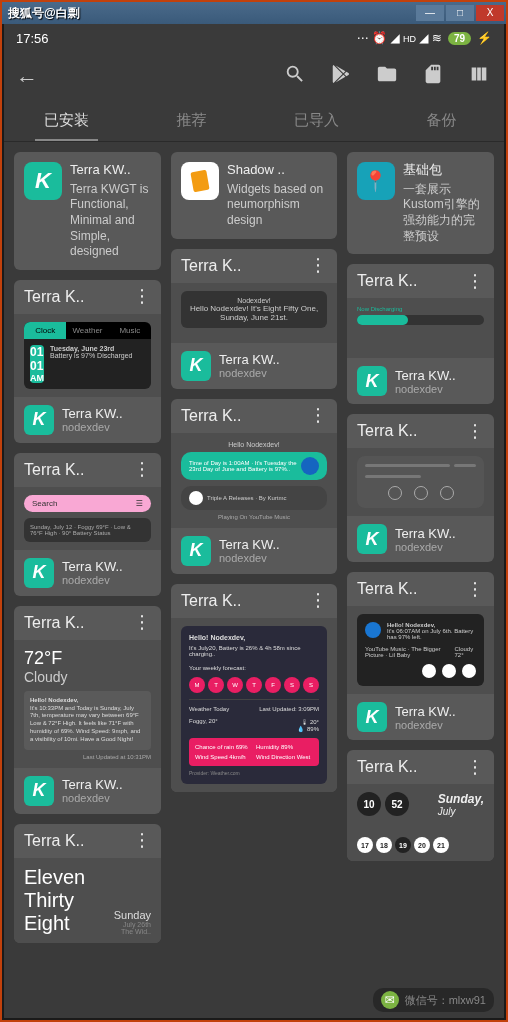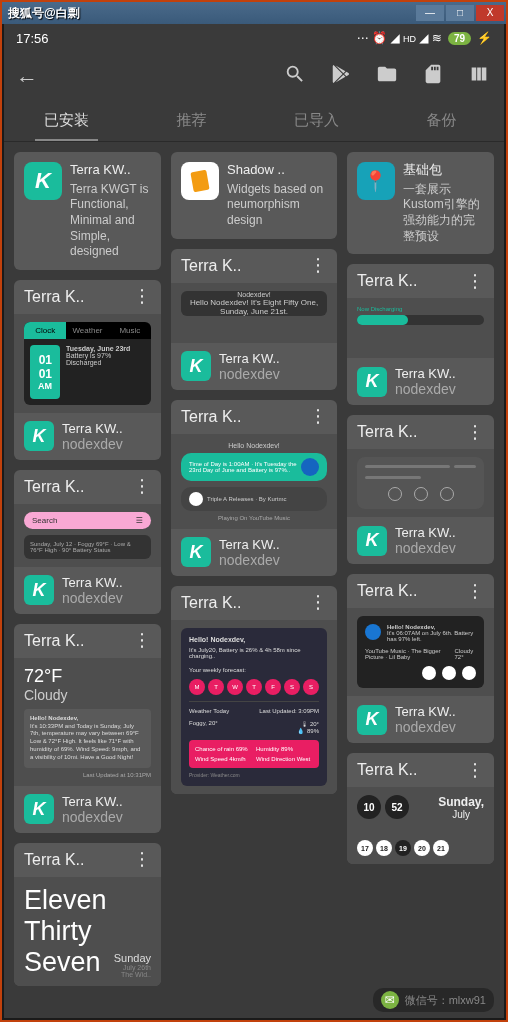--- a/index.html
+++ b/index.html
@@ -54,42 +54,42 @@
 .preset { background: #595959; border-radius: 6px; overflow: hidden; }
 .preset-head { display: flex; align-items: center; padding: 8px 10px; }
 .preset-title { flex: 1; color: #eee; font-size: 16px; }
 .dots { color: #eee; font-size: 18px; cursor: pointer; line-height: 0.5; }
 .preset-preview { padding: 8px 10px; min-height: 60px; background: #4e4e4e; }
 .preset-foot { display: flex; align-items: center; padding: 8px 10px; gap: 8px; }
 .foot-icon { width: 30px; height: 30px; border-radius: 6px; background: #1abc9c; display: flex; align-items: center; justify-content: center; flex-shrink: 0; }
 .foot-icon .k-letter { font-size: 18px; }
 .foot-text { flex: 1; }
 .foot-title { font-size: 13px; color: #eee; }
-.foot-sub { font-size: 14px; color: #aaa; }
+.foot-sub { font-size: 11px; color: #aaa; }
 
 
 .w-tabs { display: flex; background: #000; border-radius: 6px 6px 0 0; overflow: hidden; font-size: 8px; }
 .w-tab { flex: 1; padding: 4px; text-align: center; color: #888; }
 .w-tab.on { background: #1abc9c; color: #000; }
 .w-body { background: #222; border-radius: 0 0 6px 6px; padding: 6px; display: flex; gap: 6px; }
-.w-date { background: #1abc9c; border-radius: 4px; padding: 8px; font-size: 9px; color: #fff; font-weight: bold; text-align: right; }
+.w-date { background: #1abc9c; border-radius: 4px; padding: 0; font-size: 9px; color: #fff; font-weight: bold; }
 .w-date-day { font-size: 12px; }
 .w-info { flex: 1; font-size: 7px; color: #ccc; }
 
 .w-search { background: #f9a8d4; border-radius: 12px; padding: 4px 8px; font-size: 8px; color: #333; margin-bottom: 6px; display: flex; justify-content: space-between; }
 .w-box { background: #333; border-radius: 6px; padding: 6px; font-size: 6px; color: #aaa; }
 
 .w-temp { font-size: 18px; color: #fff; }
 .w-cloudy { font-size: 14px; color: #ccc; }
 .w-txt { background: #5a5a5a; border-radius: 4px; padding: 6px; font-size: 6px; color: #ddd; margin-top: 6px; line-height: 1.3; }
 .w-upd { font-size: 6px; text-align: right; color: #aaa; margin-top: 4px; }
 
-.w-clock-num { font-size: 27px; color: #fff; }
-
-.w-greet { background: #333; border-radius: 6px; font-size: 7px; color: #ccc; text-align: center; }
+.w-clock-num { font-size: 20px; color: #fff; }
+
+.w-greet { background: #333; border-radius: 6px; padding: 6px; font-size: 7px; color: #ccc; text-align: center; }
 .w-greet-main { font-size: 8px; }
 
 .w-msg1 { background: #1abc9c; border-radius: 10px; padding: 5px 8px; font-size: 6px; color: #fff; margin-bottom: 6px; display: flex; justify-content: space-between; align-items: center; }
 .w-msg2 { background: #444; border-radius: 10px; padding: 5px 8px; font-size: 6px; color: #ccc; display: flex; gap: 4px; align-items: center; }
 .w-play { background: #fff; width: 14px; height: 14px; border-radius: 50%; }
 .w-avatar { background: #1565c0; width: 18px; height: 18px; border-radius: 50%; flex-shrink: 0; }
 .w-playing { font-size: 6px; color: #aaa; text-align: center; margin-top: 4px; }
 
 .w-weather-dark { background: #2a2a3a; border-radius: 6px; padding: 8px; font-size: 6px; color: #ddd; }
 .w-wh { font-size: 7px; margin-bottom: 4px; }
@@ -110,21 +110,21 @@
 .w-pbtn { width: 14px; height: 14px; border-radius: 50%; border: 1px solid #aaa; }
 
 .w-info-dark { background: #222; border-radius: 6px; padding: 8px; font-size: 6px; color: #ccc; }
 .w-info-top { display: flex; gap: 6px; margin-bottom: 6px; }
 .w-info-av { width: 16px; height: 16px; border-radius: 50%; background: #1976d2; flex-shrink: 0; }
 .w-info-play { display: flex; gap: 6px; justify-content: flex-end; margin-top: 6px; }
 .w-ipbtn { width: 14px; height: 14px; border-radius: 50%; background: #fff; }
 
 .w-cal { }
 .w-cal-head { display: flex; justify-content: space-between; font-size: 10px; color: #eee; margin-bottom: 20px; }
-.w-cal-day { text-align: center; }
+.w-cal-day { text-align: left; font-style: italic; }
 .w-cal-day b { font-size: 12px; }
 .w-cal-big { width: 24px; height: 24px; border-radius: 50%; background: #222; color: #fff; font-size: 10px; display: flex; align-items: center; justify-content: center; font-weight: bold; }
 .w-cal-row { display: flex; gap: 3px; margin-top: 4px; }
 .w-cal-dot { width: 16px; height: 16px; border-radius: 50%; background: #fff; color: #222; font-size: 7px; display: flex; align-items: center; justify-content: center; font-weight: bold; }
 .w-cal-dot.dark { background: #222; color: #fff; }
 
 
 .watermark { position: absolute; right: 10px; bottom: 6px; display: flex; align-items: center; gap: 6px; font-size: 11px; color: #888; background: rgba(0,0,0,0.3); padding: 3px 8px; border-radius: 10px; }
 .wm-icon { width: 18px; height: 18px; border-radius: 50%; background: #7cb342; color: #fff; font-size: 12px; display: flex; align-items: center; justify-content: center; }
 </style>
@@ -275,21 +275,21 @@
 
         <div class="preset">
           <div class="preset-head">
               <span class="preset-title">Terra K..</span>
               <span class="dots">⋮</span>
             </div>
           <div class="preset-preview">
             <div style="display:flex;justify-content:space-between;align-items:flex-end">
               <div>
                   <div class="w-clock-num">Eleven</div>
-                  <div class="w-clock-num">Thirty Seven</div>
+                  <div class="w-clock-num">Thirty Eight</div>
                 </div>
               <div style="text-align:right">
                   <div style="font-size:11px;color:#ddd">Sunday</div>
                   <div style="font-size:7px;color:#888">July 26th</div>
                   <div style="font-size:7px;color:#888">The Wid..</div>
                 </div>
             </div>
           </div>
         </div>
       </div>

